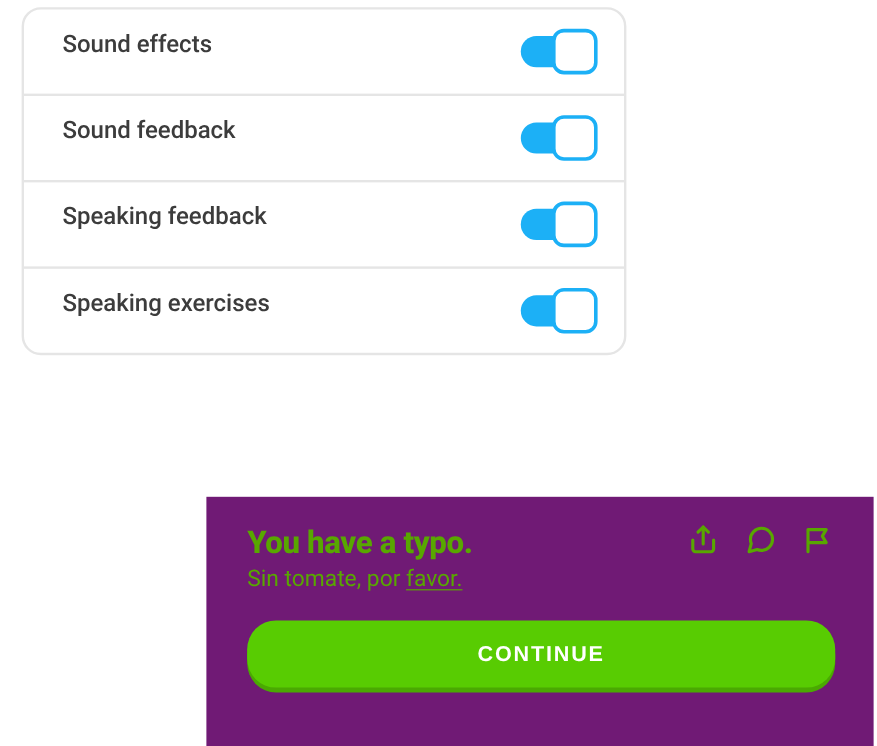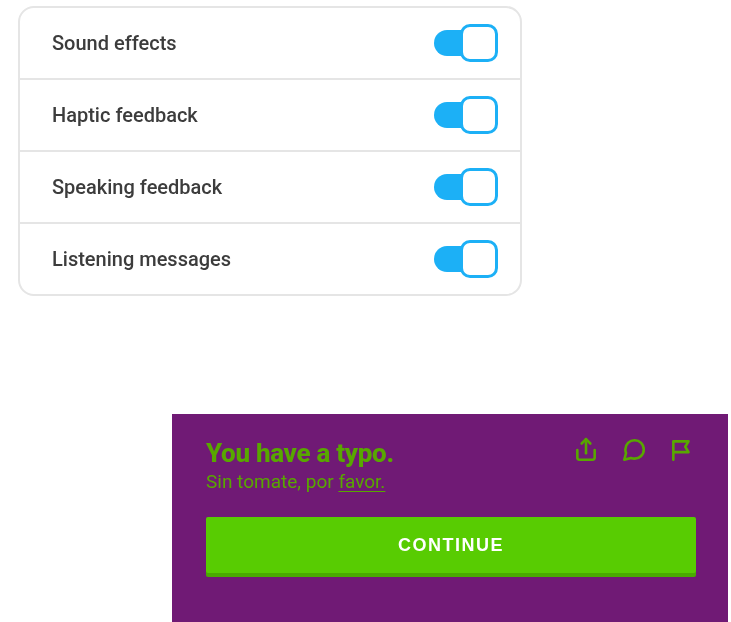--- a/index.html
+++ b/index.html
@@ -17,21 +17,21 @@
       top: 6px;
       left: 18px;
       width: 504px;
       border: 2px solid #e5e5e5;
       border-radius: 16px;
       background: #ffffff;
       overflow: hidden;
     }
     .settings-row {
       display: flex;
-      align-items: center;
+      align-items: flex-start;
       justify-content: space-between;
       padding: 16px 22px 16px 32px;
       border-bottom: 2px solid #e5e5e5;
     }
     .settings-row:last-child { border-bottom: none; }
     .settings-label {
       font-size: 20px;
       color: #3c3c3c;
       font-weight: 500;
     }
@@ -112,21 +112,21 @@
       text-decoration: underline;
       text-underline-offset: 3px;
     }
 
     .continue-button {
       margin-top: 24px;
       width: 100%;
       height: 56px;
       background: #58cc02;
       border: none;
-      border-radius: 2px;
+      border-radius: 24px;
       color: #ffffff;
       font-size: 18px;
       font-weight: 800;
       letter-spacing: 1.5px;
       cursor: pointer;
       box-shadow: 0 4px 0 0 #4aa902;
       text-transform: uppercase;
     }
   </style>
 </head>
@@ -136,38 +136,38 @@
 
   <div class="settings-row">
     <span class="settings-label">Sound effects</span>
     <div class="toggle">
       <div class="toggle-track"></div>
       <div class="toggle-thumb"></div>
     </div>
   </div>
 
   <div class="settings-row">
-    <span class="settings-label">Haptic feedback</span>
+    <span class="settings-label">Sound feedback</span>
     <div class="toggle">
       <div class="toggle-track"></div>
       <div class="toggle-thumb"></div>
     </div>
   </div>
 
 
   <div class="settings-row">
     <span class="settings-label">Speaking feedback</span>
     <div class="toggle">
       <div class="toggle-track"></div>
       <div class="toggle-thumb"></div>
     </div>
   </div>
 
   <div class="settings-row">
-    <span class="settings-label">Listening messages</span>
+    <span class="settings-label">Speaking exercises</span>
     <div class="toggle">
       <div class="toggle-track"></div>
       <div class="toggle-thumb"></div>
     </div>
   </div>
 
 </div>
 
 <div class="feedback-banner">
   <div class="banner-top">

